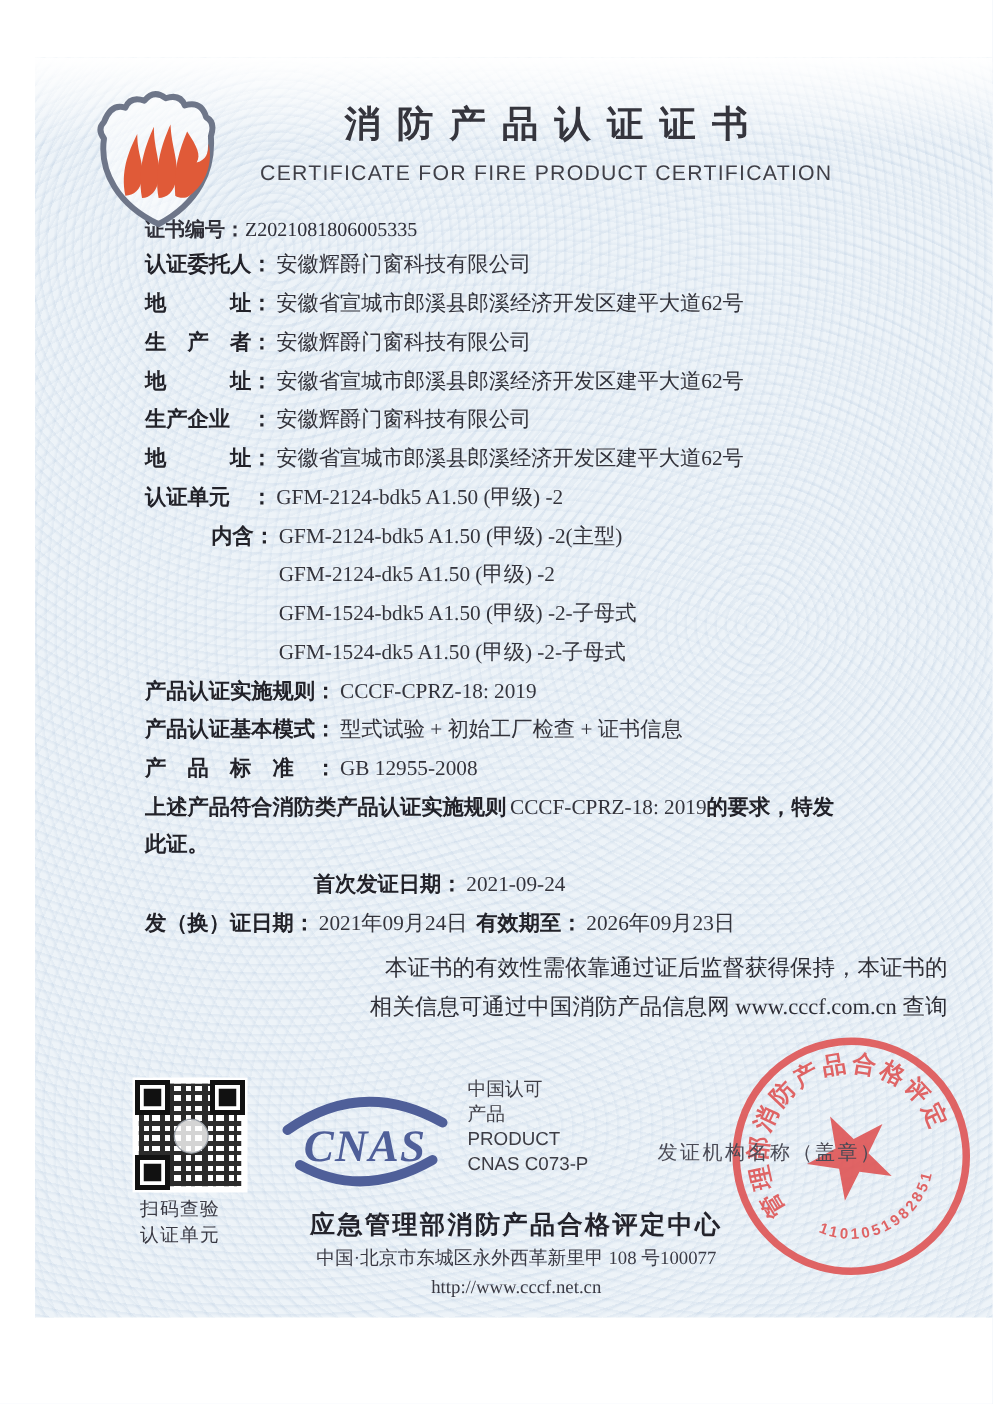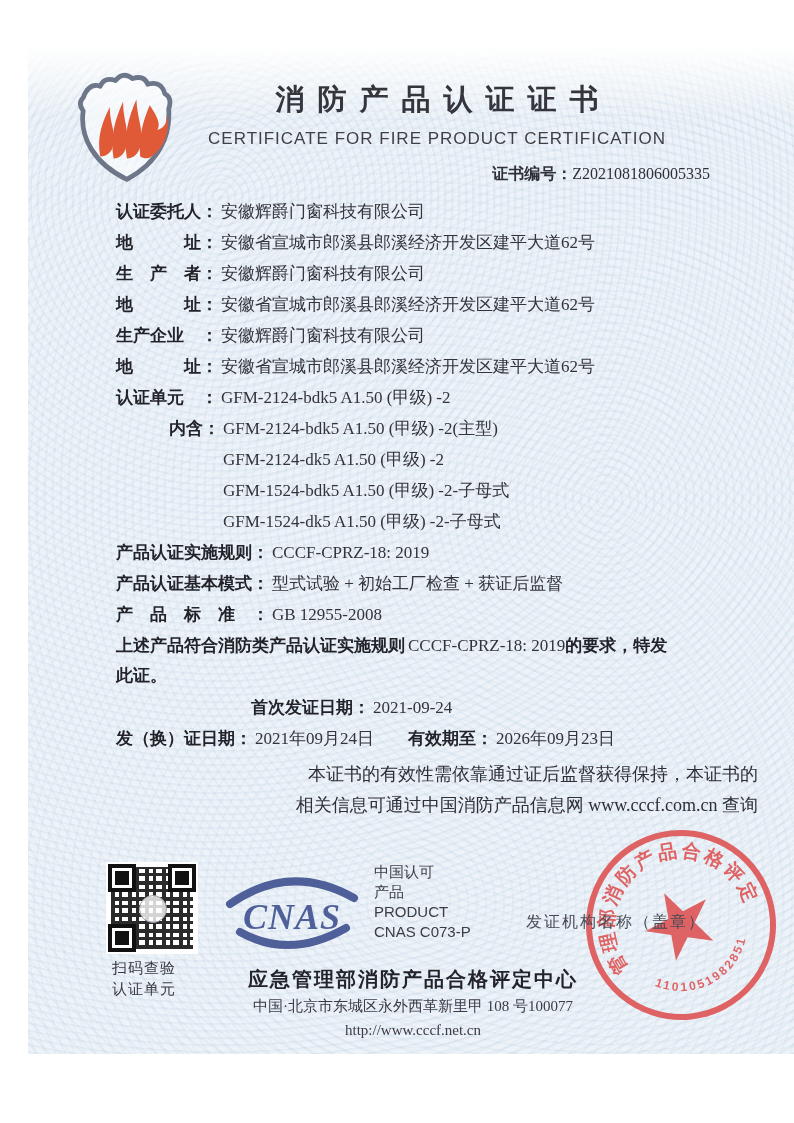--- a/index.html
+++ b/index.html
@@ -14,32 +14,32 @@
       repeating-radial-gradient(circle at 50% 85%, rgba(140,170,205,.08) 0 1px, rgba(255,255,255,0) 3px 9px);
   }
   .content{padding:0 40px 0 88px;position:relative;}
   
   .header{position:relative;height:150px;}
   .shield{position:absolute;left:-48px;top:22px;width:114px;height:120px;}
   .title{text-align:center;padding-top:34px;font-family:"Liberation Sans",sans-serif;
          font-weight:700;font-size:29px;letter-spacing:13px;text-indent:13px;color:#35353d;}
   .subtitle{text-align:center;margin-top:9px;font-family:"Liberation Sans",sans-serif;
             font-size:17px;letter-spacing:1px;color:#3f3f47;}
-  .certno{ text-align:right;padding-right:48px;margin-top:15px;font-size:16px;color:#2f2f38;}
+  .certno{ text-align:left;padding-right:48px;margin-top:25px;font-size:16px;color:#2f2f38;}
   .certno .lab{font-weight:600;}
   
   .row{line-height:31px;font-size:17px;white-space:nowrap;}
   .lbl{font-family:"Liberation Sans",sans-serif;font-weight:700;color:#222229;}
   .val{font-family:"Liberation Serif",serif;color:#33333b;padding-left:3px;}
   .contains-first{padding-left:53px;}
   .contains-cont{padding-left:104px;}
   .statement{margin-top:1px;}
   .st-line{line-height:30px;font-size:17px;}
   .dates-first{padding-left:135px;margin-top:1px;}
-  .gap{margin-left:34px;font-family:Liberation Serif, serif;}
+  .gap{margin-left:7px;font-family:Liberation Serif, serif;}
   .notice{text-align:right;line-height:31px;font-size:18px;margin-top:5px;color:#2e2e36;}
   
   .qr{position:absolute;left:78px;top:816px;width:92px;height:92px;background:#fff;}
   .qr-noise{position:absolute;inset:5px;opacity:.93;
     background-image:
       repeating-linear-gradient(90deg,#1b1b1b 0 4px,transparent 4px 8px,#1b1b1b 8px 11px,transparent 11px 17px),
       repeating-linear-gradient(0deg,#1b1b1b 0 4px,transparent 4px 9px,#1b1b1b 9px 12px,transparent 12px 16px);}
   .f{position:absolute;width:20px;height:20px;border:4px solid #111;background:#fff;box-sizing:content-box;}
   .f::after{content:"";position:absolute;inset:3px;background:#111;}
   .f.tl{left:2px;top:2px;} .f.tr{right:2px;top:2px;} .f.bl{left:2px;bottom:2px;}
@@ -113,21 +113,21 @@
       <span class="val">GFM-1524-bdk5 A1.50 (甲级) -2-子母式</span>
     </div>
     <div class="row contains-cont">
       <span class="val">GFM-1524-dk5 A1.50 (甲级) -2-子母式</span>
     </div>
 
     <div class="row">
       <span class="lbl">产品认证实施规则：</span><span class="val">CCCF-CPRZ-18: 2019</span>
     </div>
     <div class="row">
-      <span class="lbl">产品认证基本模式：</span><span class="val">型式试验 + 初始工厂检查 + 获证后监督</span>
+      <span class="lbl">产品认证基本模式：</span><span class="val">型式试验 + 初始工厂检查 + 证书信息</span>
     </div>
     <div class="row">
       <span class="lbl">产　品　标　准　：</span><span class="val">GB 12955-2008</span>
     </div>
 
     <div class="statement">
       <div class="st-line">
         <span class="lbl">上述产品符合消防类产品认证实施规则</span><span class="val">CCCF-CPRZ-18: 2019</span><span class="lbl">的要求，特发</span>
       </div>
       <div class="st-line"><span class="lbl">此证。</span></div>

